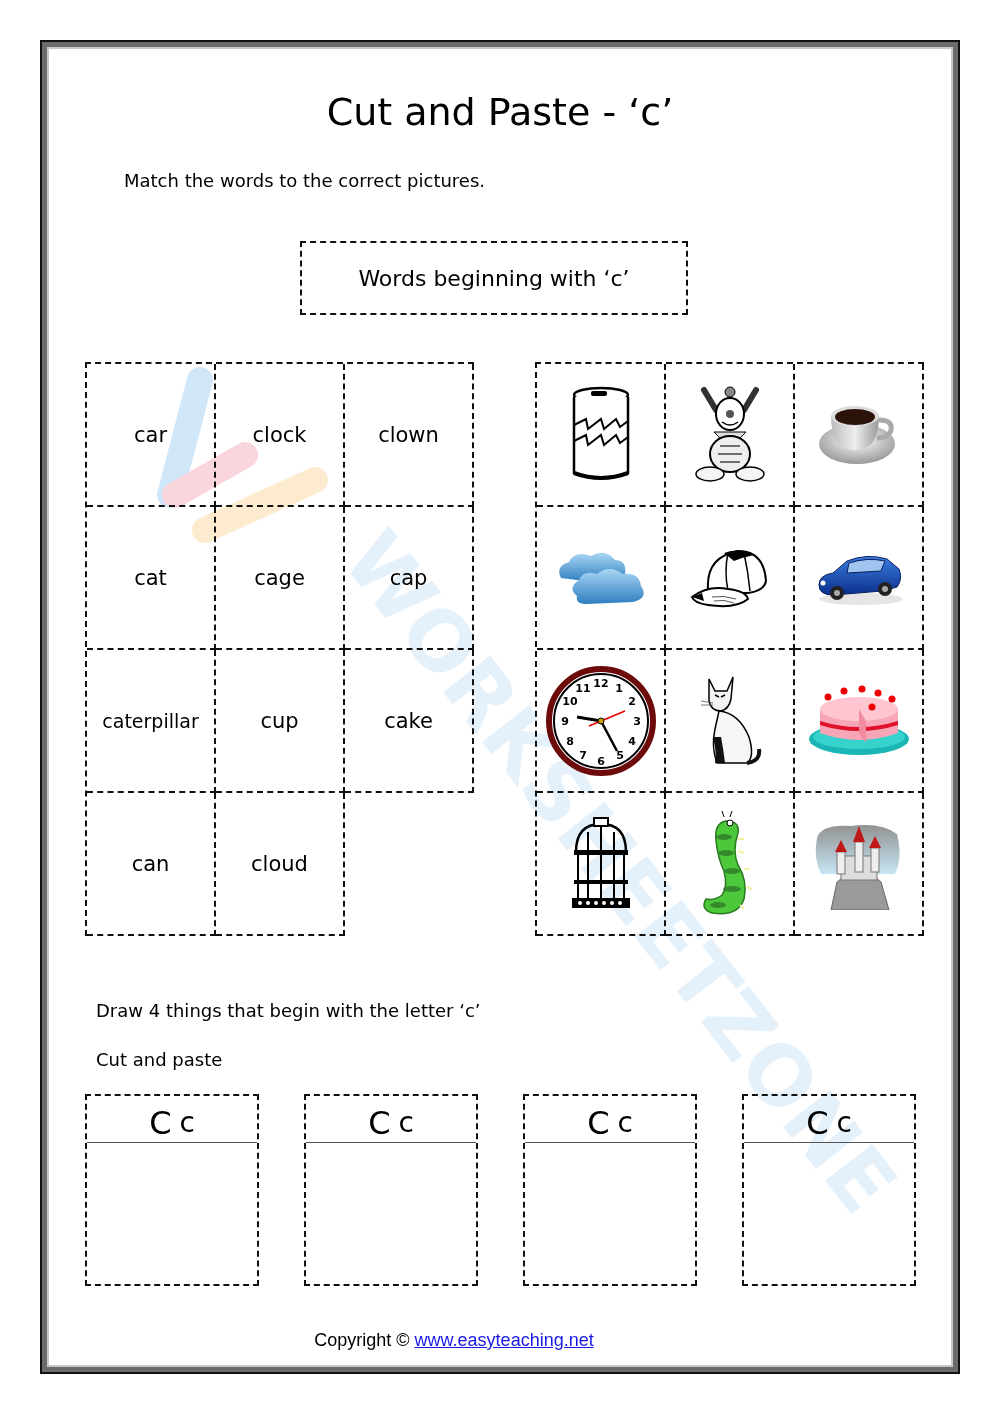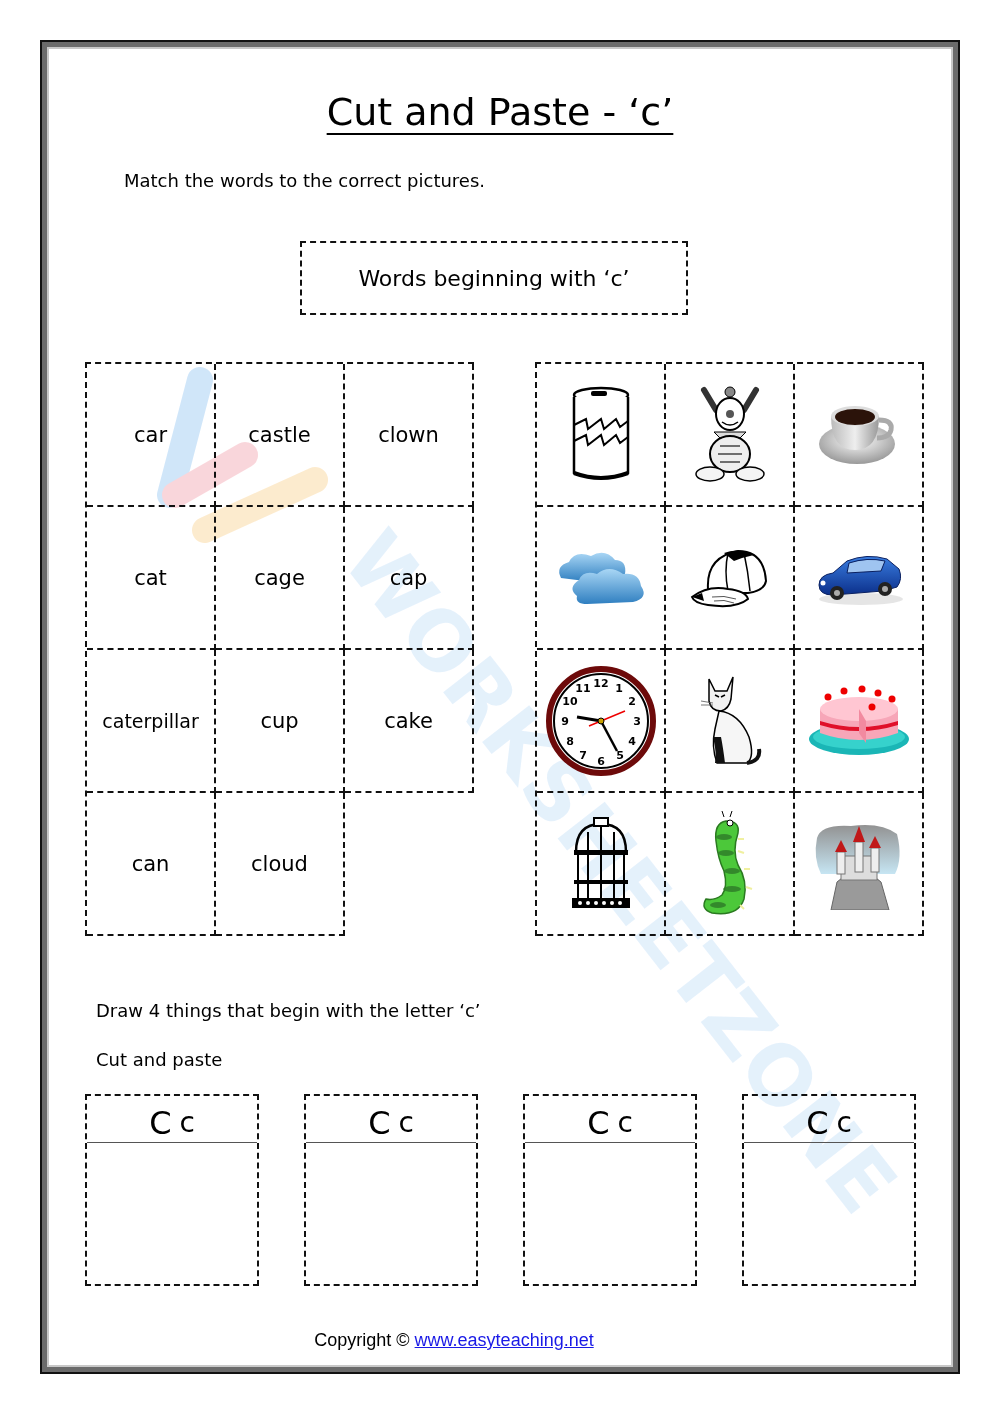--- a/index.html
+++ b/index.html
@@ -17,21 +17,21 @@
   }
   .frame-light {
     position: absolute; left: 47px; top: 47px; width: 906px; height: 1320px;
     box-sizing: border-box; border: 2px solid #c8c8c8;
   }
   .watermark { position: absolute; left: 0; top: 0; width: 1000px; height: 1414px; pointer-events: none; }
   .title {
     position: absolute; left: 0; width: 1000px; top: 88px; text-align: center;
     font-size: 38px; line-height: 48px;
   }
-  .title span { text-decoration: underline; text-underline-offset: 8px; text-decoration-thickness: 2px; }
+  .title span { text-underline-offset: 8px; text-decoration-thickness: 2px; }
   .instr { position: absolute; left: 96px; font-size: 18px; line-height: 22px; }
   .heading-box {
     position: absolute; left: 300px; top: 241px; width: 388px; height: 74px; box-sizing: border-box;
     border: 2px dashed #111; display: flex; align-items: center; justify-content: center;
     font-size: 22px;
   }
   .grid {
     position: absolute; display: grid;
     grid-template-columns: repeat(3, 129px); grid-template-rows: repeat(4, 143px);
     border-left: 2px dashed #111; border-top: 2px dashed #111;
@@ -79,21 +79,21 @@
 
 <div class="instr" style="top:170px;margin-left:28px;">Match the words to the correct pictures.</div>
 
 <div class="heading-box">Words beginning with ‘c’</div>
 
 <div class="grid" style="left:85px; top:362px;">
   <div class="cell">
       <span class="word">car</span>
     </div>
   <div class="cell">
-      <span class="word">castle</span>
+      <span class="word">clock</span>
     </div>
   <div class="cell">
       <span class="word">clown</span>
     </div>
   <div class="cell">
       <span class="word">cat</span>
     </div>
   <div class="cell">
       <span class="word">cage</span>
     </div>

